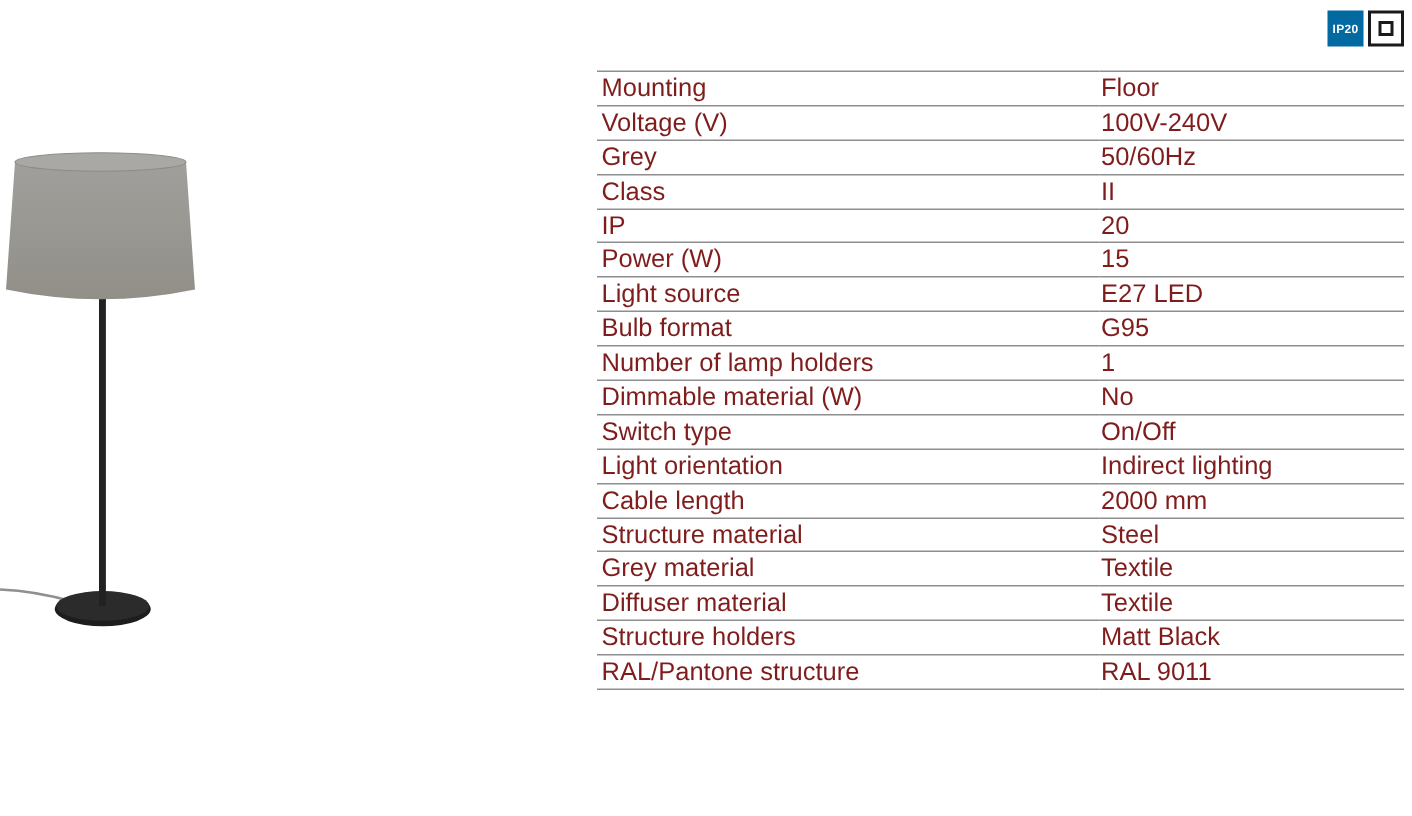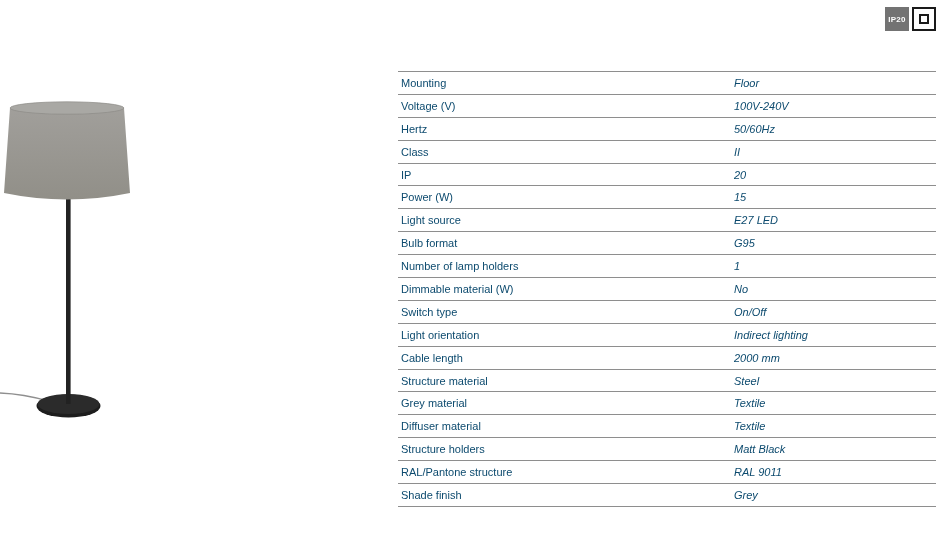--- a/index.html
+++ b/index.html
@@ -13,21 +13,21 @@
 
   
   .badges {
     position: absolute;
     left: 885px; top: 7px;
     display: flex;
     gap: 3px;
   }
   .badge-ip {
     width: 24px; height: 24px;
-    background: #737373;
+    background: #0369a1;
     color: #ffffff;
     font-weight: bold;
     font-size: 8px;
     letter-spacing: 0.2px;
     display: flex; align-items: center; justify-content: center;
     box-sizing: border-box;
   }
   .badge-class {
     width: 24px; height: 24px;
     border: 2px solid #1a1a1a;
@@ -48,42 +48,40 @@
     width: 200px; height: 340px;
   }
 
   
   .spec-table {
     position: absolute;
     left: 398px; top: 47px;
     width: 538px;
     border-collapse: collapse;
     table-layout: fixed;
-    font-size: 11px;
-    color: #0c4a6e;
+    font-size: 17px;
+    color: #7f1d1d;
     border-top: 1px solid #8e8e8e;
-    margin-top: 24px;
   }
   .spec-table tr {
     height: 22.9px;
     border-bottom: 1px solid #8e8e8e;
   }
   .spec-table td {
     padding: 0;
     vertical-align: middle;
     white-space: nowrap;
     overflow: hidden;
   }
   .spec-table td.label-cell {
     width: 332px;
     padding-left: 3px;
   }
   .spec-table td.value-cell {
     padding-left: 1px;
-    font-style: italic;
   }
 </style>
 </head>
 <body>
 
 <div class="badges">
   <div class="badge-ip">IP20</div>
   <div class="badge-class">
     <div class="badge-class-inner"></div>
   </div>
@@ -116,21 +114,21 @@
         <td class="label-cell">Mounting</td>
         <td class="value-cell">Floor</td>
       </tr>
 
       <tr>
         <td class="label-cell">Voltage (V)</td>
         <td class="value-cell">100V-240V</td>
       </tr>
 
       <tr>
-        <td class="label-cell">Hertz</td>
+        <td class="label-cell">Grey</td>
         <td class="value-cell">50/60Hz</td>
       </tr>
 
       <tr>
         <td class="label-cell">Class</td>
         <td class="value-cell">II</td>
       </tr>
 
       <tr>
         <td class="label-cell">IP</td>
@@ -196,20 +194,16 @@
       <tr>
         <td class="label-cell">Structure holders</td>
         <td class="value-cell">Matt Black</td>
       </tr>
 
       <tr>
         <td class="label-cell">RAL/Pantone structure</td>
         <td class="value-cell">RAL 9011</td>
       </tr>
 
-      <tr>
-        <td class="label-cell">Shade finish</td>
-        <td class="value-cell">Grey</td>
-      </tr>
 
 
   </tbody>
 </table>
 
 </body></html>

